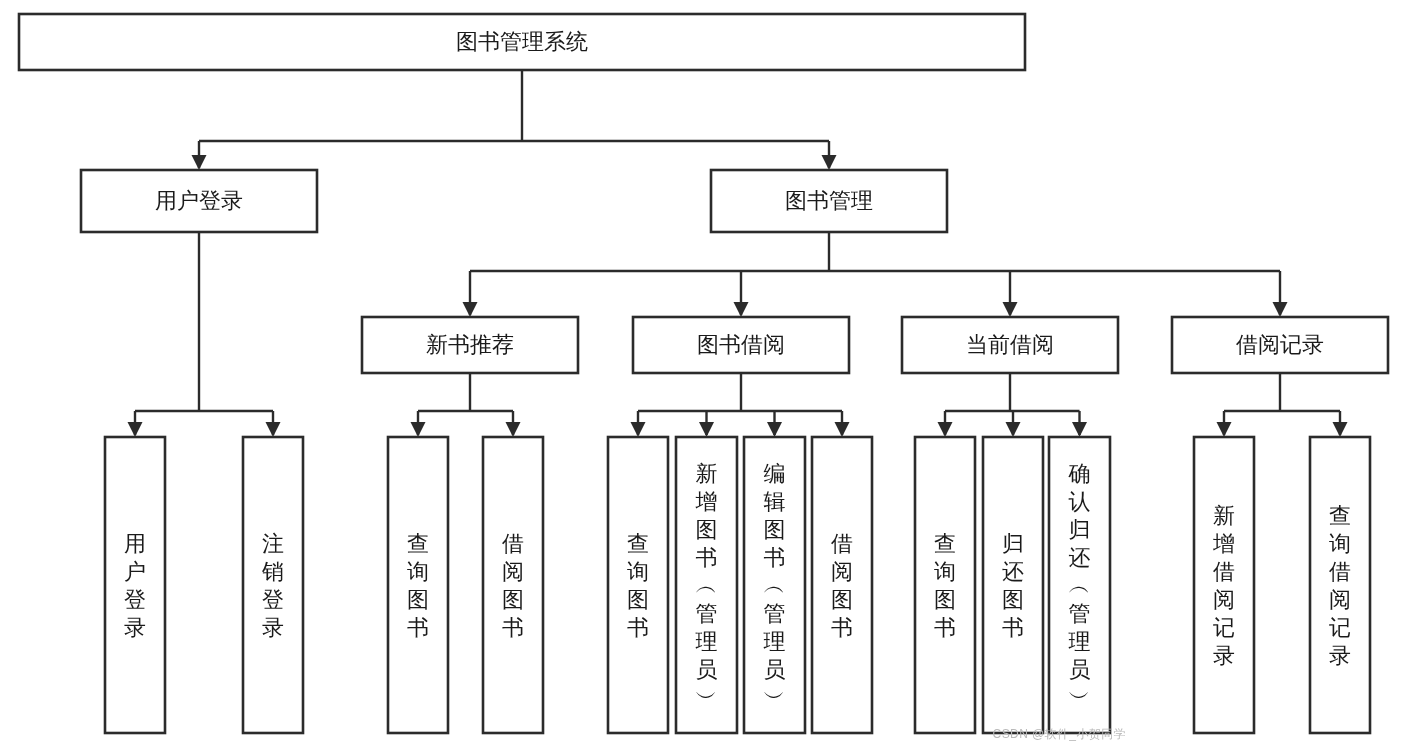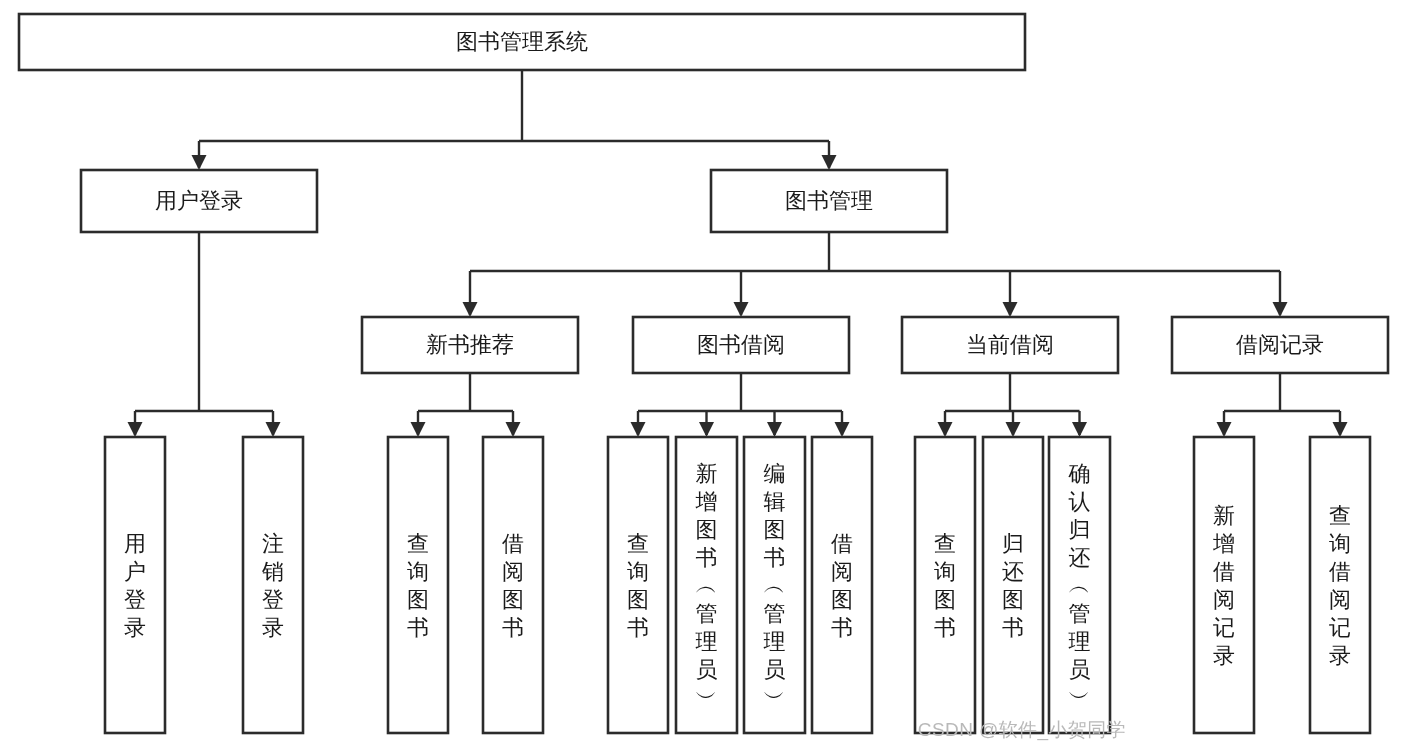--- a/index.html
+++ b/index.html
@@ -54,21 +54,21 @@
     font-family: "Liberation Sans", "DejaVu Sans", sans-serif;
     font-size: 22px;
     fill: #1a1a1a;
     text-anchor: middle;
   }
   .watermark {
     position: absolute;
     right: 8px;
     bottom: 4px;
     font-family: "Liberation Sans", "DejaVu Sans", sans-serif;
-    font-size: 19px;
+    font-size: 12px;
     color: #b9b9b9;
     letter-spacing: 0.4px;
     white-space: nowrap;
     pointer-events: none;
   }
 </style>
 </head>
 <body>
 
 <div id="diagram-root">

